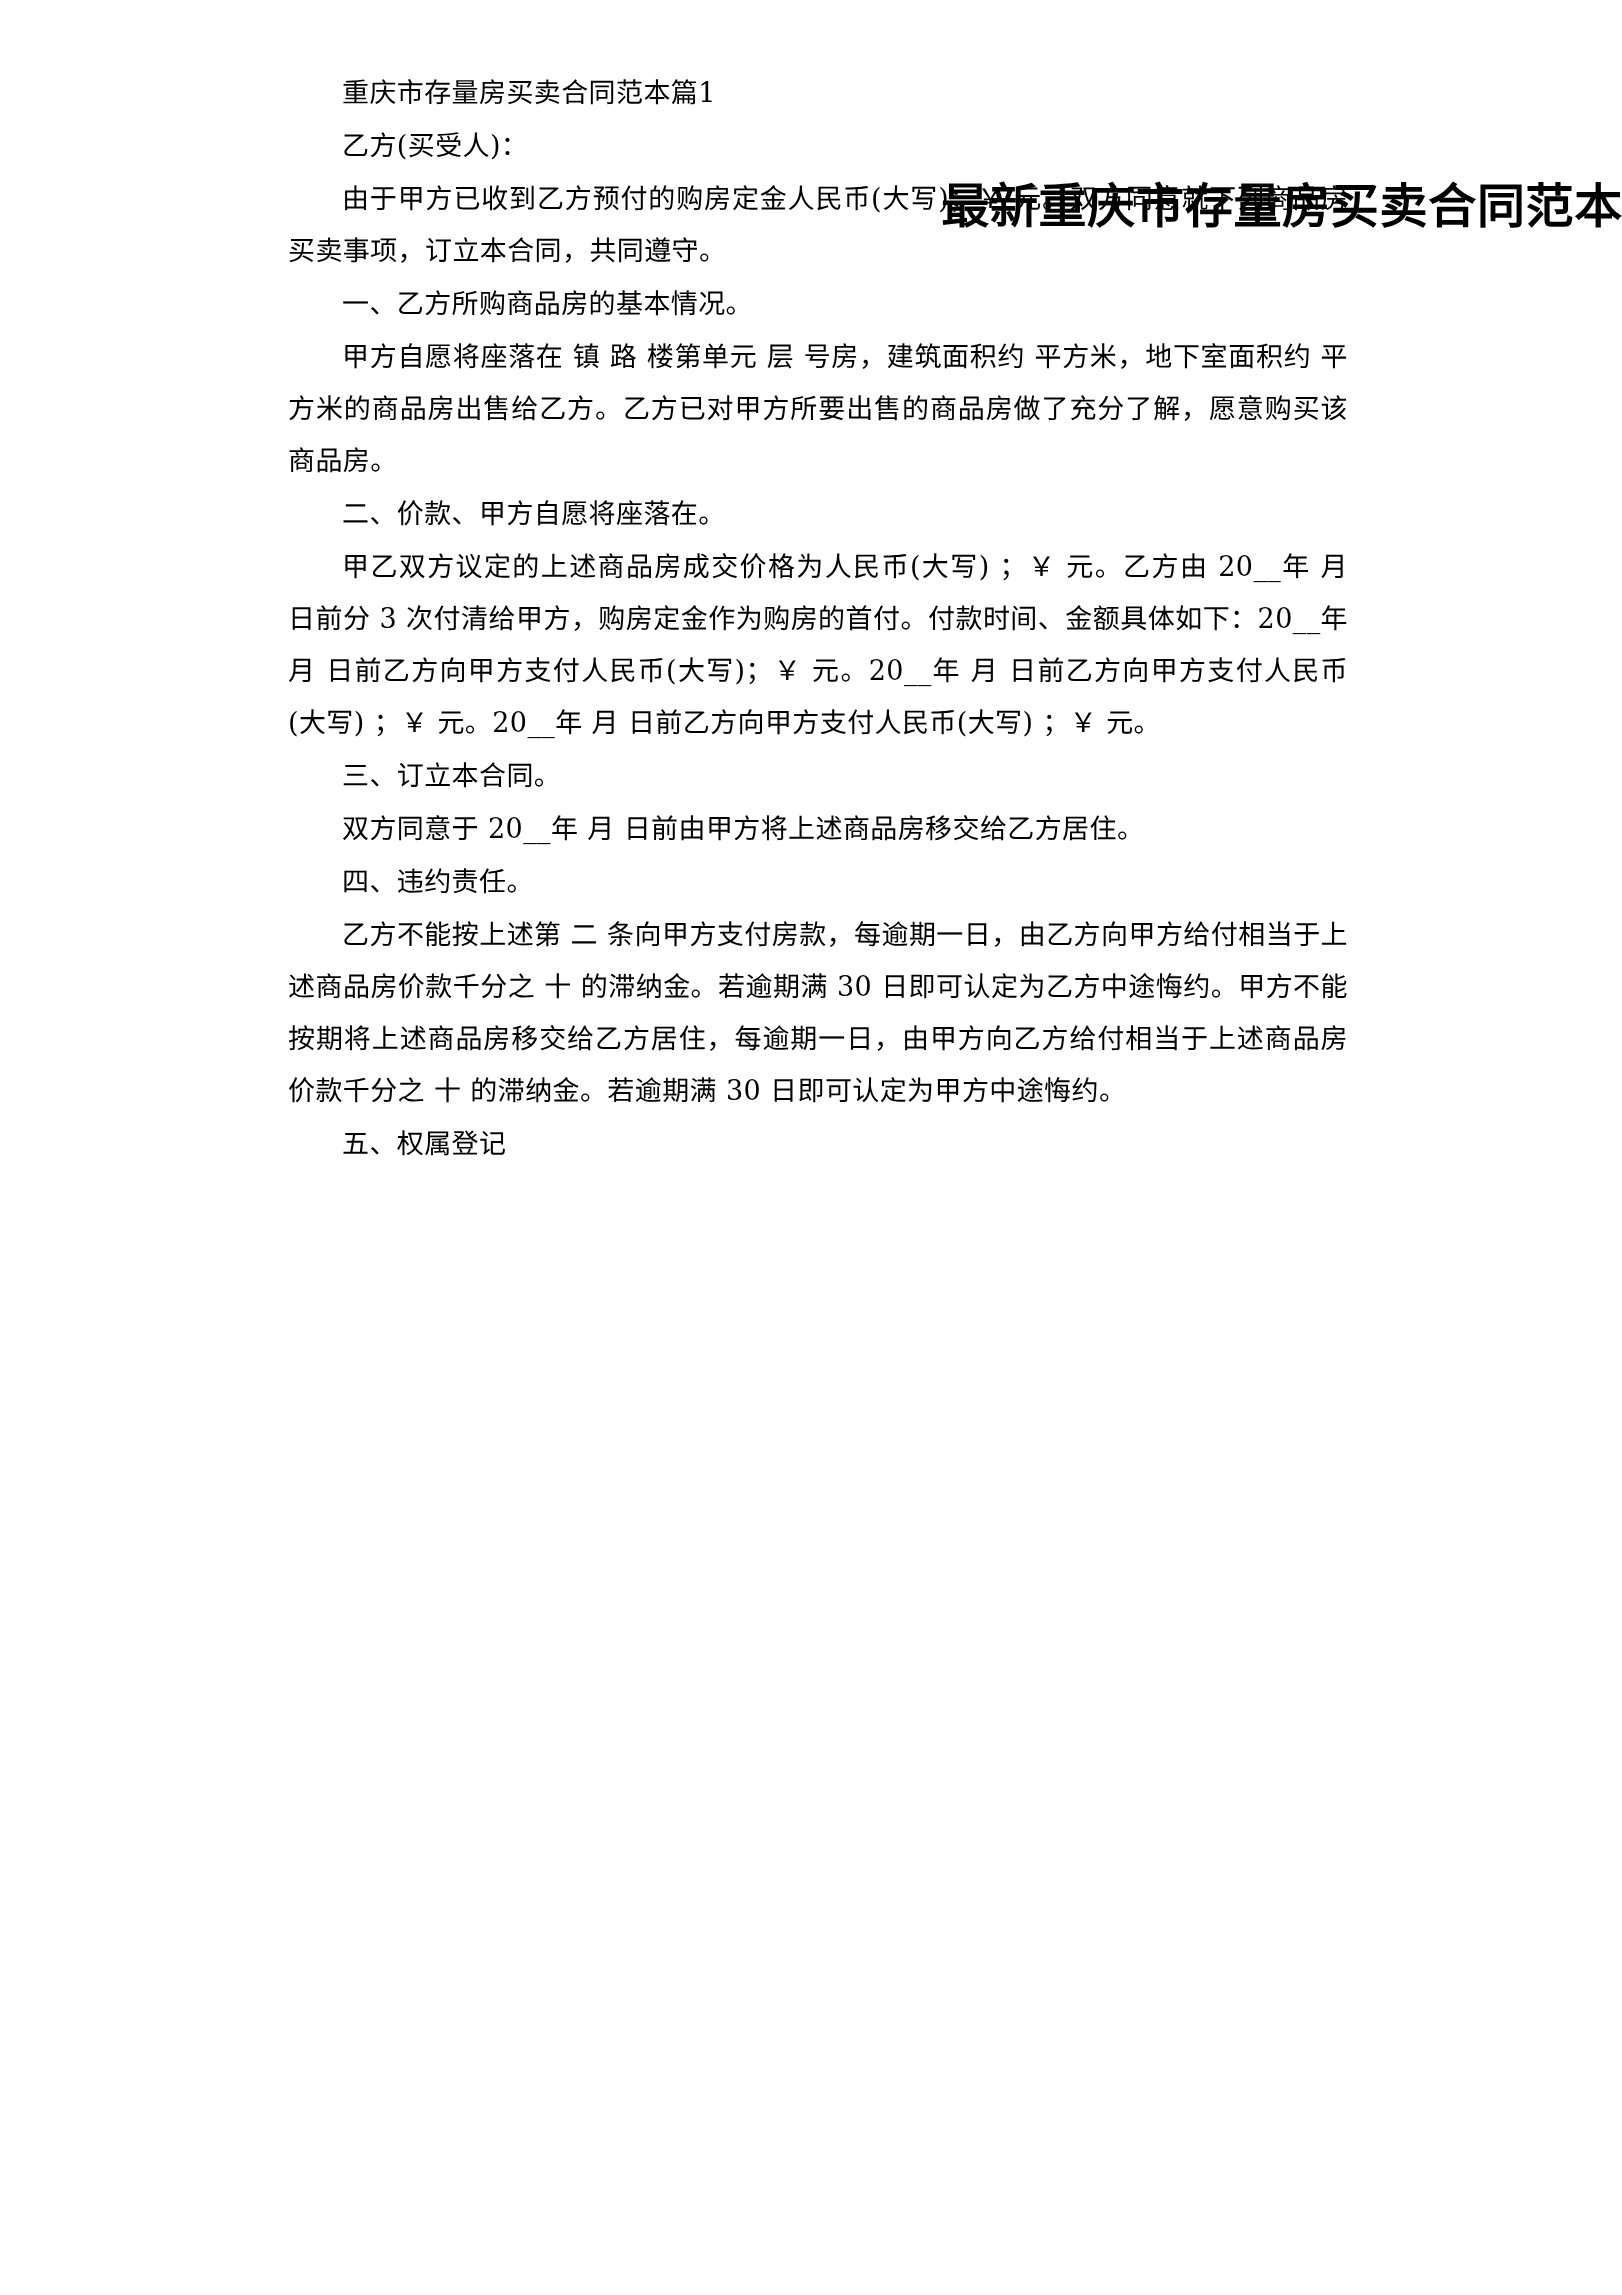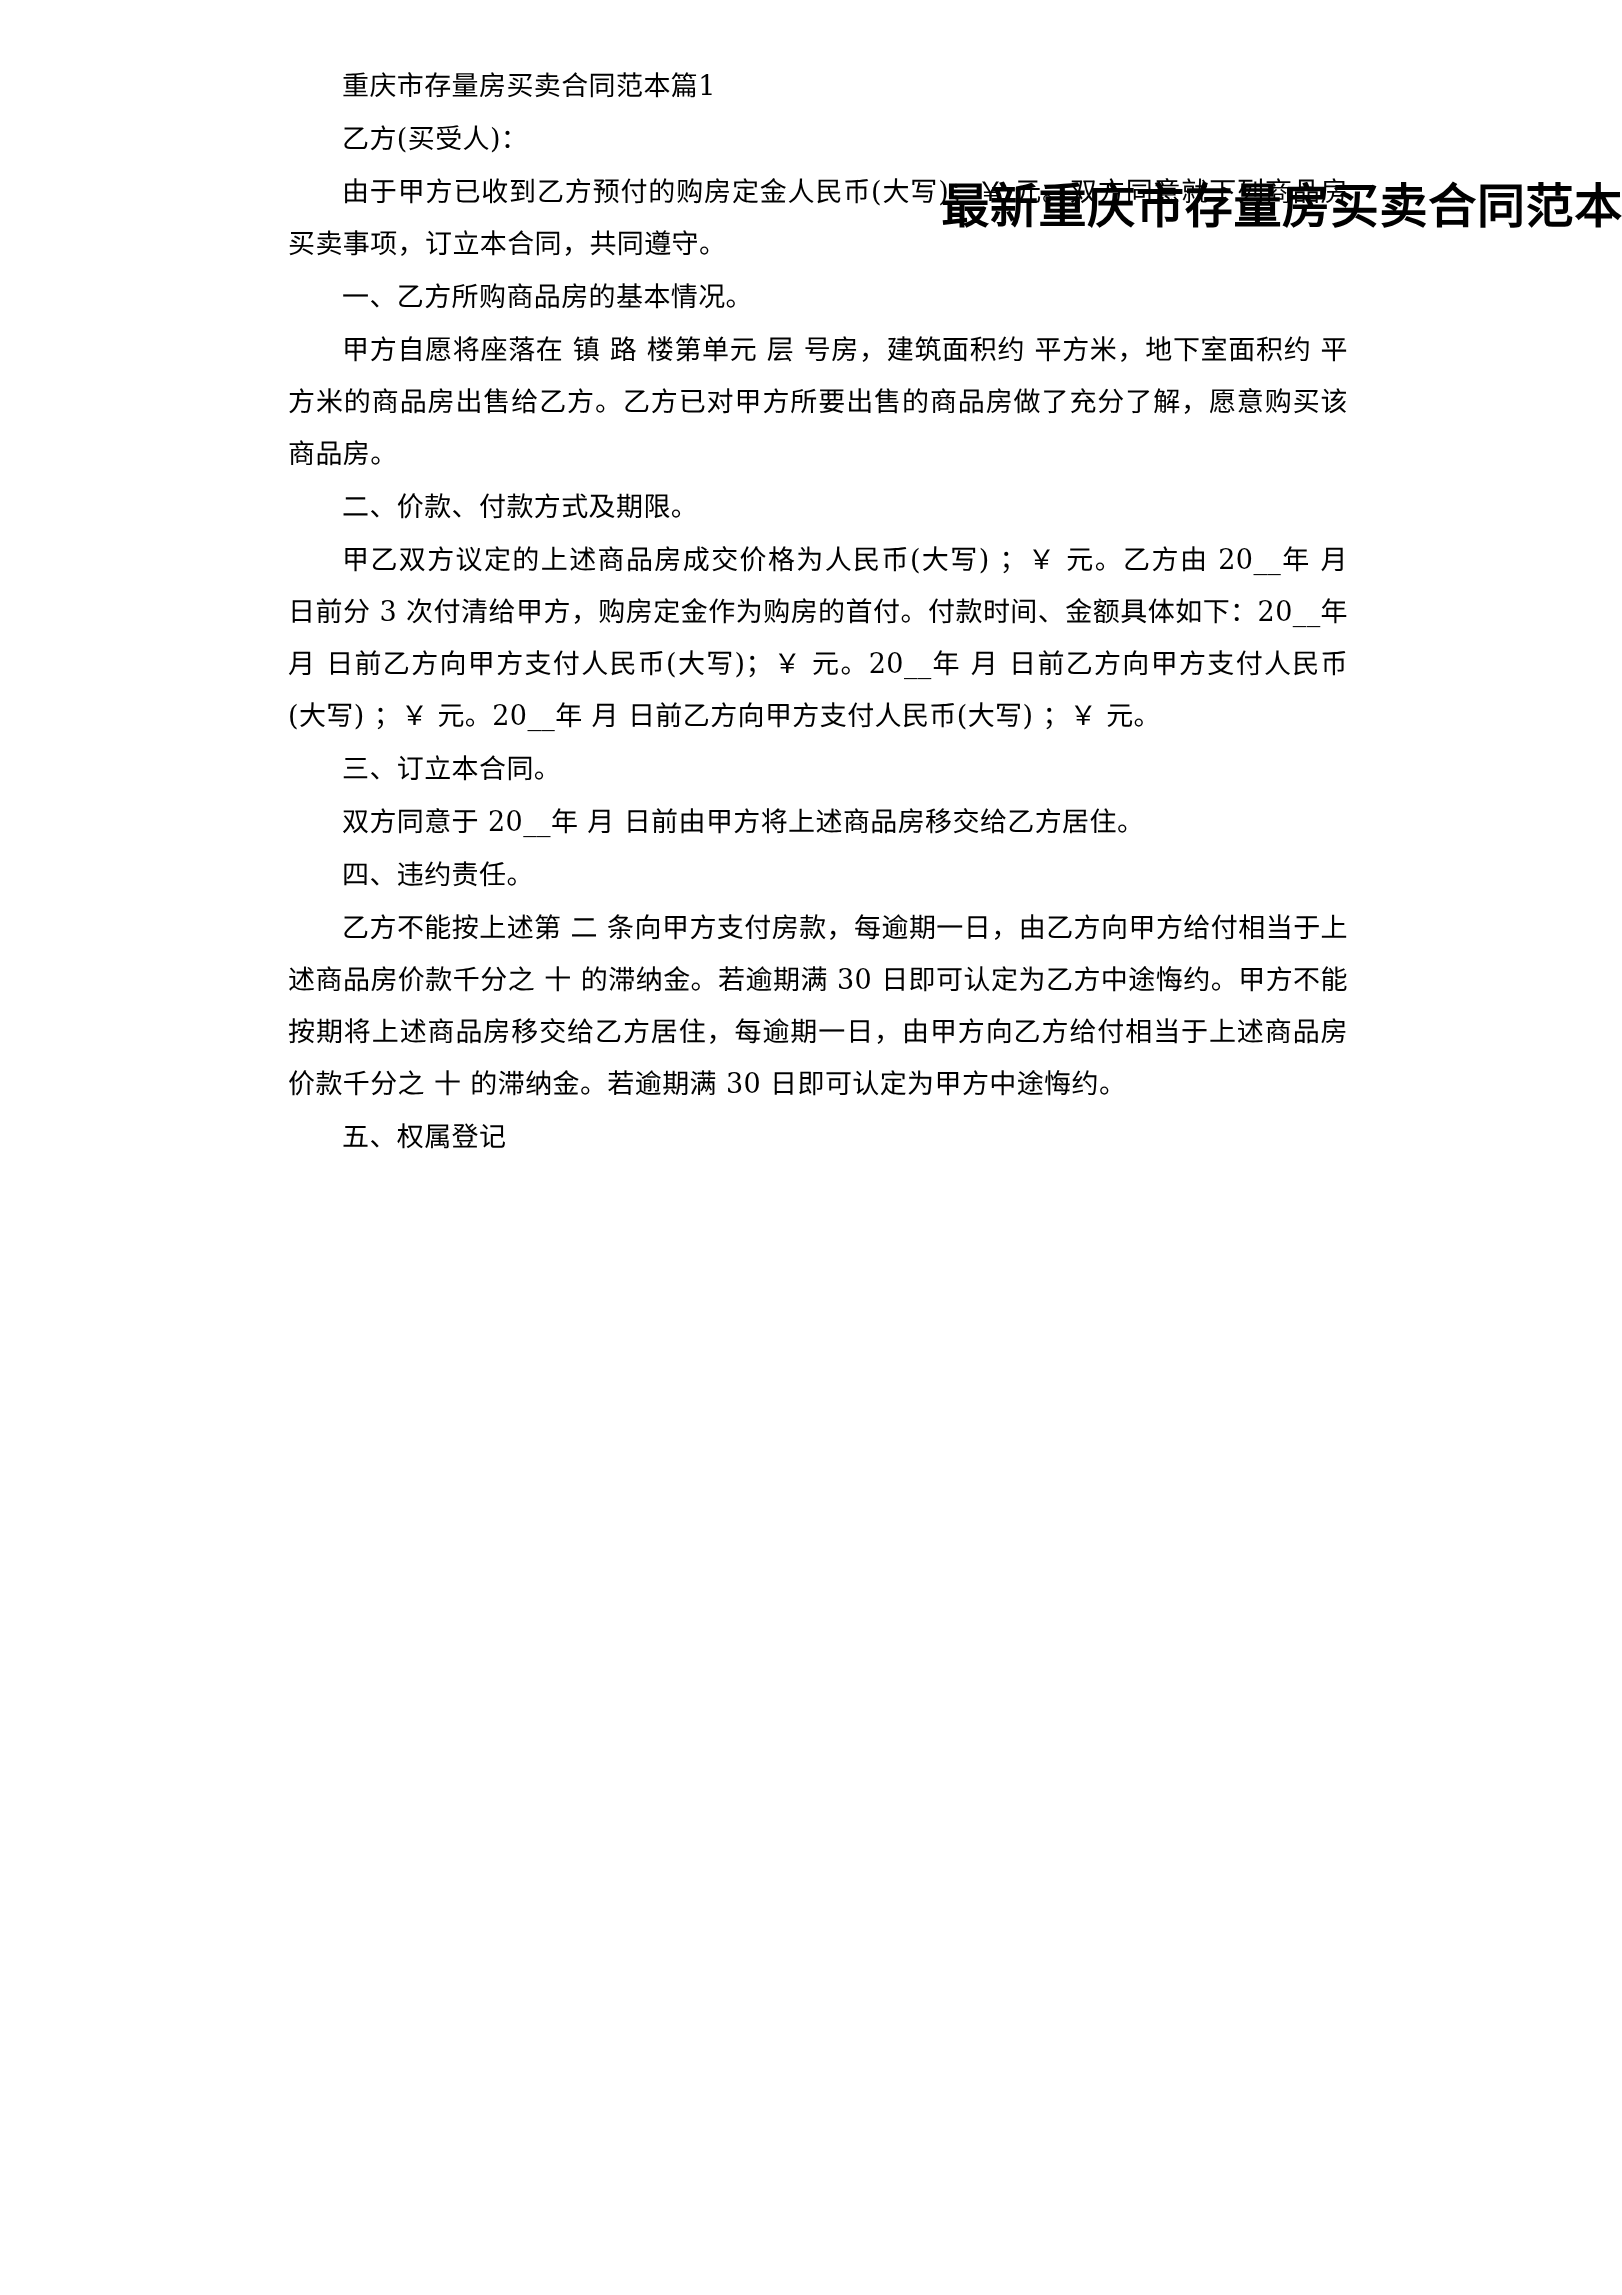--- a/index.html
+++ b/index.html
@@ -17,21 +17,21 @@
     box-sizing: border-box;
     padding: 0;
     overflow: hidden;
     font-family: "DejaVu Serif", "Liberation Serif", serif;
     color: #000000;
   }
 
   .page-body {
     position: absolute;
     left: 288px;
-    top: 0;
+    top: 7px;
     width: 1060px;
   }
 
   .doc-title {
     font-family: "DejaVu Sans", "Liberation Sans", sans-serif;
     font-weight: bold;
     font-size: 48px;
     line-height: 1.18;
     letter-spacing: 0.7px;
     margin: 0;
@@ -78,21 +78,21 @@
 
 
       <p class="para short">乙方(买受人)：</p>
 
       <p class="para">由于甲方已收到乙方预付的购房定金人民币(大写)；￥ 元。双方同意就下列商品房买卖事项，订立本合同，共同遵守。</p>
 
       <p class="para short">一、乙方所购商品房的基本情况。</p>
 
       <p class="para">甲方自愿将座落在 镇 路 楼第单元 层 号房，建筑面积约 平方米，地下室面积约 平方米的商品房出售给乙方。乙方已对甲方所要出售的商品房做了充分了解，愿意购买该商品房。</p>
 
-      <p class="para short">二、价款、付款方式及期限。</p>
+      <p class="para short">二、价款、甲方自愿将座落在。</p>
 
       <p class="para">甲乙双方议定的上述商品房成交价格为人民币(大写) ；￥ 元。乙方由 20__年 月 日前分 3 次付清给甲方，购房定金作为购房的首付。付款时间、金额具体如下：20__年 月 日前乙方向甲方支付人民币(大写)；￥ 元。20__年 月 日前乙方向甲方支付人民币(大写) ；￥ 元。20__年 月 日前乙方向甲方支付人民币(大写) ；￥ 元。</p>
 
       <p class="para short">三、订立本合同。</p>
 
       <p class="para short">双方同意于 20__年 月 日前由甲方将上述商品房移交给乙方居住。</p>
 
       <p class="para short">四、违约责任。</p>
 
 

